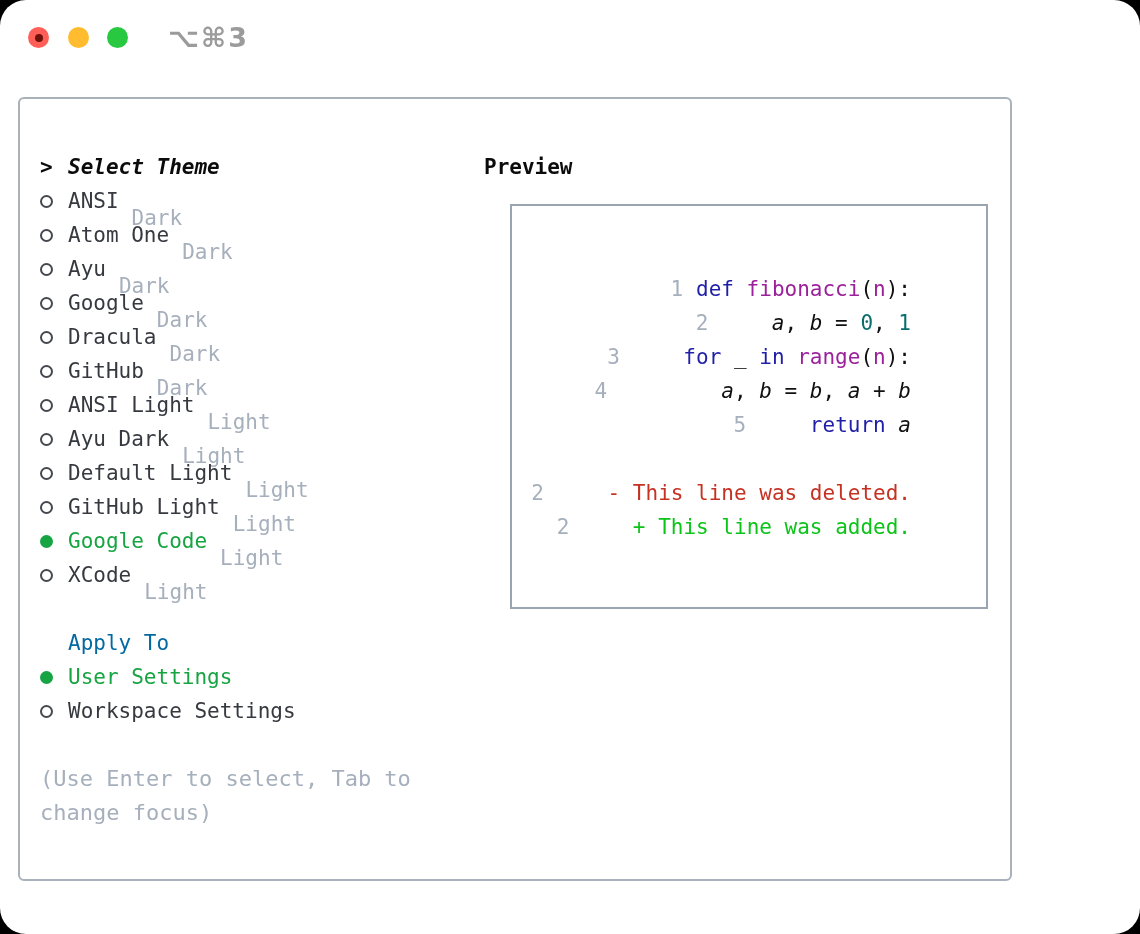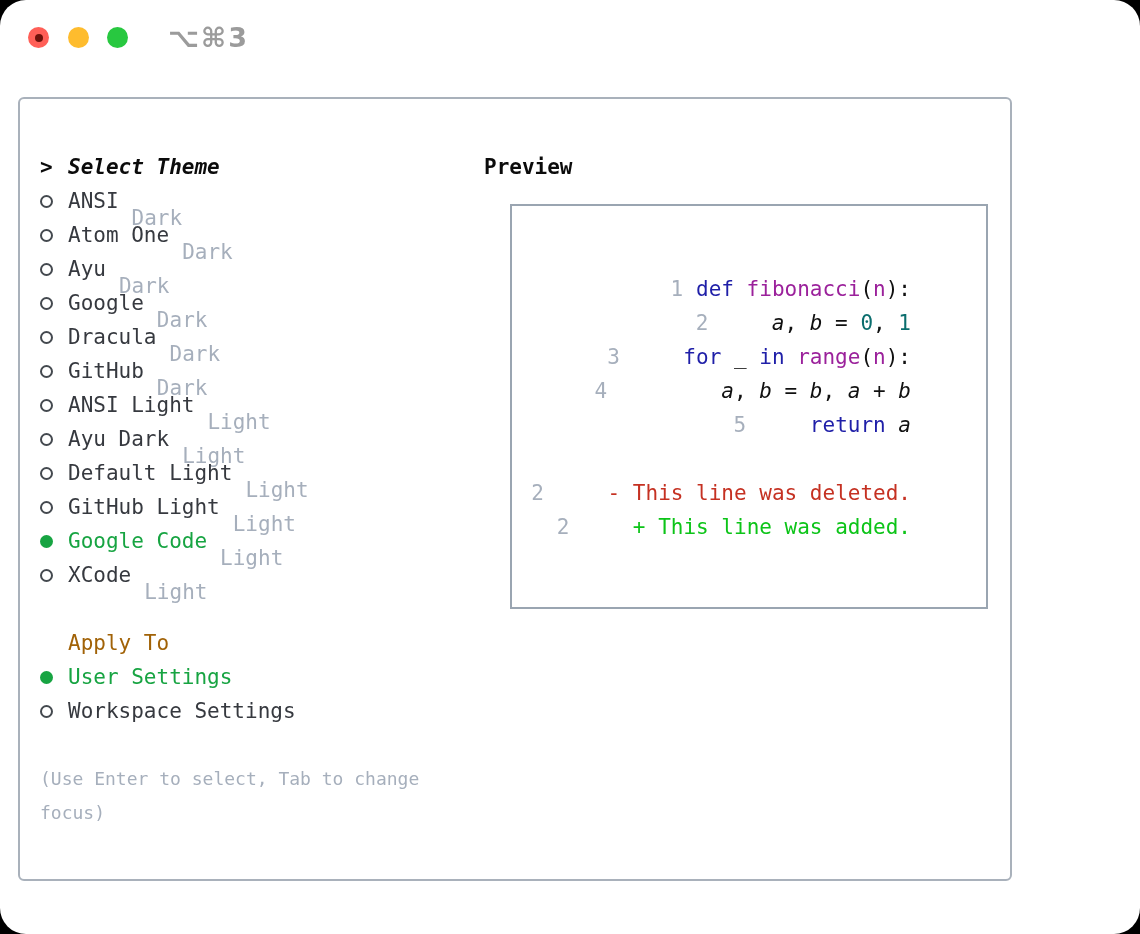--- a/index.html
+++ b/index.html
@@ -38,21 +38,21 @@
   .marker{display:inline-block;width:28px;flex:0 0 28px;}
   .title-marker{font-weight:bold;color:#0b0b0b;}
   .menu-title{font-weight:bold;color:#0b0b0b;font-style:italic;}
   .radio{display:inline-block;width:13px;height:13px;border-radius:50%;
     border:2px solid #44494f;margin-right:15px;flex:0 0 13px;}
   .radio.filled{border:none;background:var(--accent-green);}
   .lbl{color:var(--item-gray);}
   .lbl.green{color:var(--accent-green);}
   .muted{color:var(--muted-gray);margin-left:13px;margin-top:33px;}
   .hint{
-    position:absolute;left:20px;top:663px;width:430px;font-size:18px;line-height:34px;
+    position:absolute;left:20px;top:663px;width:430px;font-size:22px;line-height:34px;
     color:var(--muted-gray);
   }
   
   .preview-title{position:absolute;left:464px;top:51px;height:34px;line-height:34px;
     font-size:21px;font-weight:bold;color:#0b0b0b;}
   .preview-box{
     position:absolute;left:490px;top:105px;width:478px;height:405px;
     border:2px solid var(--preview-border);background:#fff;
   }
   .code{position:absolute;left:18px;top:66px;font-size:21px;text-align:right;}
@@ -94,21 +94,21 @@
           <div class="row option"><span class="radio"></span><span class="lbl">GitHub</span><span class="muted">Dark</span></div>
           <div class="row option"><span class="radio"></span><span class="lbl">ANSI Light</span><span class="muted">Light</span></div>
           <div class="row option"><span class="radio"></span><span class="lbl">Ayu Dark</span><span class="muted">Light</span></div>
           <div class="row option"><span class="radio"></span><span class="lbl">Default Light</span><span class="muted">Light</span></div>
           <div class="row option"><span class="radio"></span><span class="lbl">GitHub Light</span><span class="muted">Light</span></div>
           <div class="row option"><span class="radio filled"></span><span class="lbl green">Google Code</span><span class="muted">Light</span></div>
           <div class="row option"><span class="radio"></span><span class="lbl">XCode</span><span class="muted">Light</span></div>
         </div>
       <div class="row blank"></div>
       <div class="row">
-        <span class="marker"></span><span style="color:#a16207">Apply To</span>
+        <span class="marker"></span><span style="color:#0369a1">Apply To</span>
       </div>
       <div>
           <div class="row option"><span class="radio filled"></span><span class="lbl green">User Settings</span></div>
           <div class="row option"><span class="radio"></span><span class="lbl">Workspace Settings</span></div>
         </div>
     </div>
 
     <div class="hint">(Use Enter to select, Tab to change focus)</div>
 
     <div class="preview-title">Preview</div>

